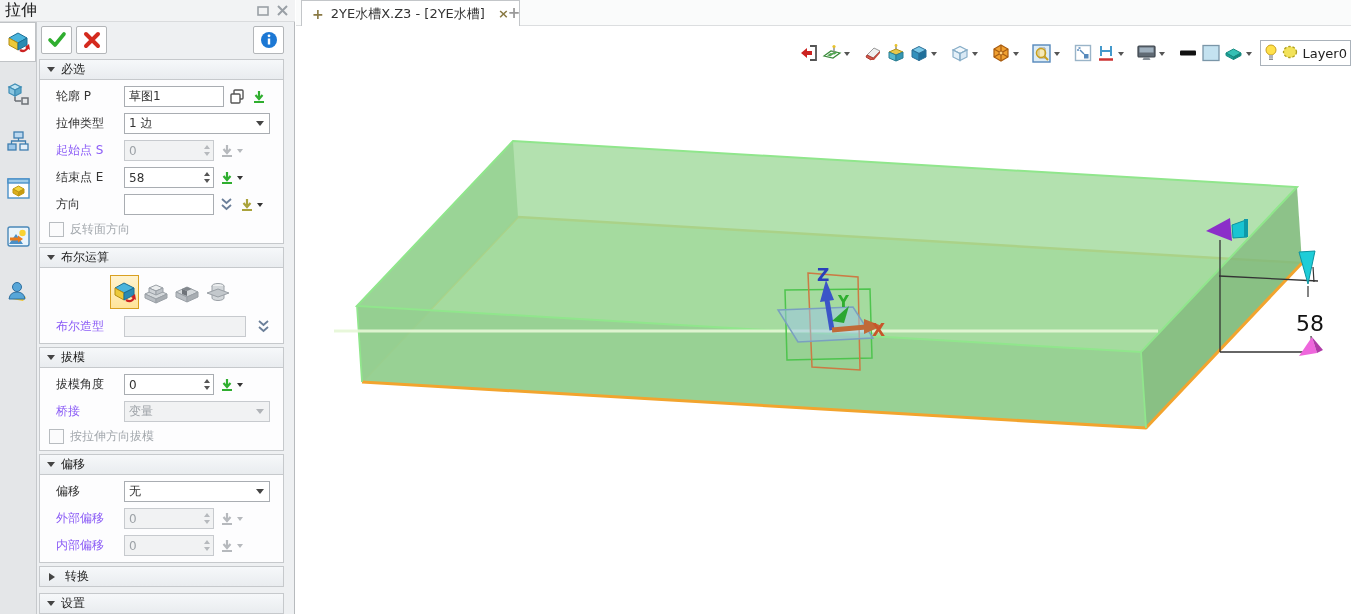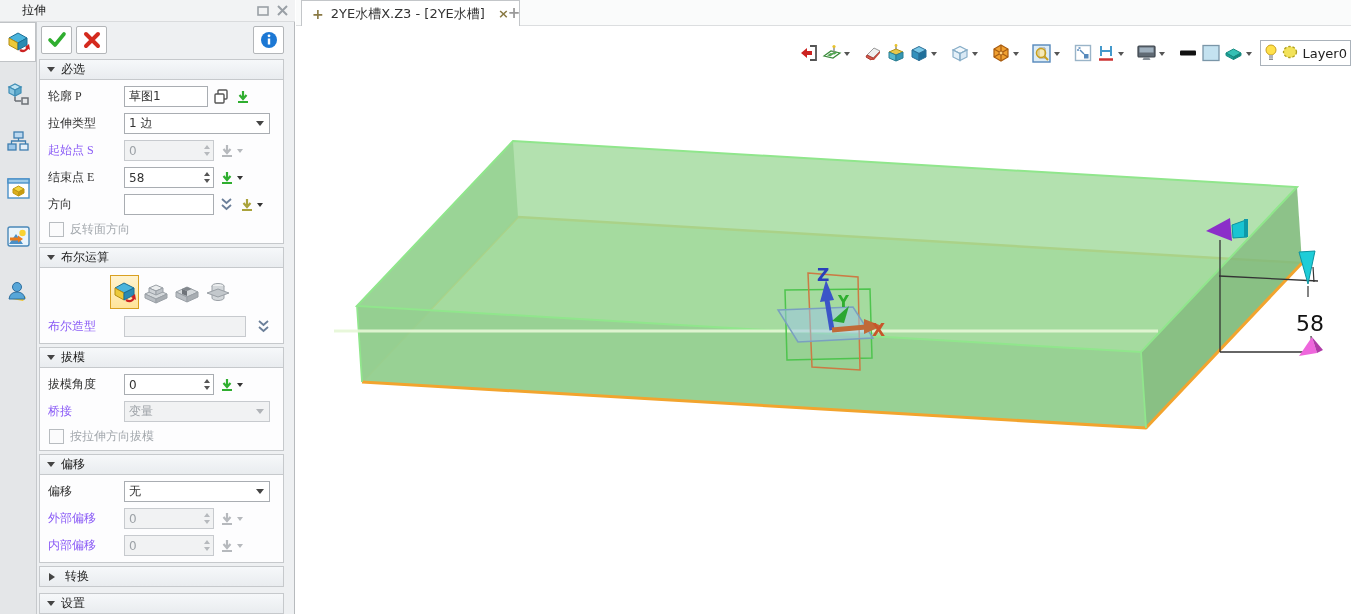--- a/index.html
+++ b/index.html
@@ -1,46 +1,46 @@
 <!DOCTYPE html>
 <html><head>
 <meta charset="utf-8">
 <style>
   html,body{margin:0;padding:0;background:#fff;font-family:"DejaVu Sans","Liberation Sans",sans-serif;}
   #app{position:relative;width:1351px;height:614px;overflow:hidden;background:#fff;font-size:12px;color:#333;}
 
   
   #panel-titlebar{position:absolute;left:0;top:0;width:295px;height:22px;background:#f2f3f4;border-bottom:1px solid #d9dbdd;display:flex;align-items:center;box-sizing:border-box;}
-  #panel-titlebar .t{padding-left:22px;font-size:12px;color:#222;}
+  #panel-titlebar .t{padding-left:5px;font-size:16px;color:#222;}
   #panel-titlebar .winbtns{margin-left:auto;display:flex;gap:6px;padding-right:6px;}
   .winglyph{width:13px;height:11px;display:inline-block;}
 
   #sidestrip{position:absolute;left:0;top:22px;width:37px;height:592px;background:#e4e6e8;border-right:1px solid #c6c9cc;box-sizing:border-box;}
   .side-tab{width:36px;height:40px;display:flex;align-items:center;justify-content:center;}
   .side-tab.active{background:#fff;border:1px solid #c0c3c6;border-left:none;box-sizing:border-box;}
 
   #panel{position:absolute;left:37px;top:22px;width:258px;height:592px;background:#eef0f2;border-right:1px solid #b7babd;box-sizing:border-box;overflow:hidden;}
   #panel-actions{display:flex;align-items:center;padding:4px 6px 2px 4px;height:28px;}
   .act-btn{width:29px;height:26px;background:#fff;border:1px solid #b3b6b9;border-radius:2px;display:flex;align-items:center;justify-content:center;margin-right:4px;}
   .act-btn.info{margin-left:auto;margin-right:4px;}
 
   .section{margin:3px 10px 0 2px;}
   .sec-head{height:21px;background:linear-gradient(#f6f8fa,#e9ecef);border:1px solid #c6c9cc;display:flex;align-items:center;box-sizing:border-box;padding-left:7px;gap:6px;}
   .sec-head .tri-d{width:0;height:0;border:4px solid transparent;border-top:5px solid #444;margin-top:4px;}
   .sec-head .tri-r{width:0;height:0;border:4px solid transparent;border-left:6px solid #444;margin-left:2px;}
   .sec-head .st{font-size:12px;color:#222;}
   .sec-body{background:#fdfdfe;border:1px solid #c6c9cc;border-top:none;padding:3px 4px 3px 0;box-sizing:border-box;}
 
   .row{display:flex;align-items:center;height:27px;}
-  .lbl{width:84px;padding-left:8px;box-sizing:border-box;font-size:12px;color:#333;flex:none;font-family:Liberation Serif, serif;}
+  .lbl{width:84px;padding-left:16px;box-sizing:border-box;font-size:12px;color:#333;flex:none;}
   .lbl.dis{color:#8b5cf6;}
   .field{height:21px;border:1px solid #a9adb2;background:#fff;display:flex;align-items:center;box-sizing:border-box;font-size:12px;padding-left:4px;position:relative;}
   .field.dis{background:#f1f2f3;border-color:#c7cace;color:#9da2a7;}
   .field input{border:none;outline:none;background:transparent;width:100%;font-size:12px;font-family:inherit;color:inherit;padding:0;}
-  .w-text{width:84px;}
+  .w-text{width:100px;}
   .w-num{width:90px;}
   .w-dd{width:146px;}
   .w-dd2{width:122px;}
   .spin{display:flex;flex-direction:column;justify-content:center;gap:3px;margin-left:auto;padding-right:3px;}
   .spin b{display:block;width:0;height:0;border-left:3.5px solid transparent;border-right:3.5px solid transparent;}
   .spin .up{border-bottom:4px solid #555;}
   .spin .dn{border-top:4px solid #555;}
   .field.dis .spin .up{border-bottom-color:#b6b9bd;}
   .field.dis .spin .dn{border-top-color:#b6b9bd;}
   .dd-caret{margin-left:auto;margin-right:5px;width:0;height:0;border:4px solid transparent;border-top:5px solid #444;margin-top:4px;}

